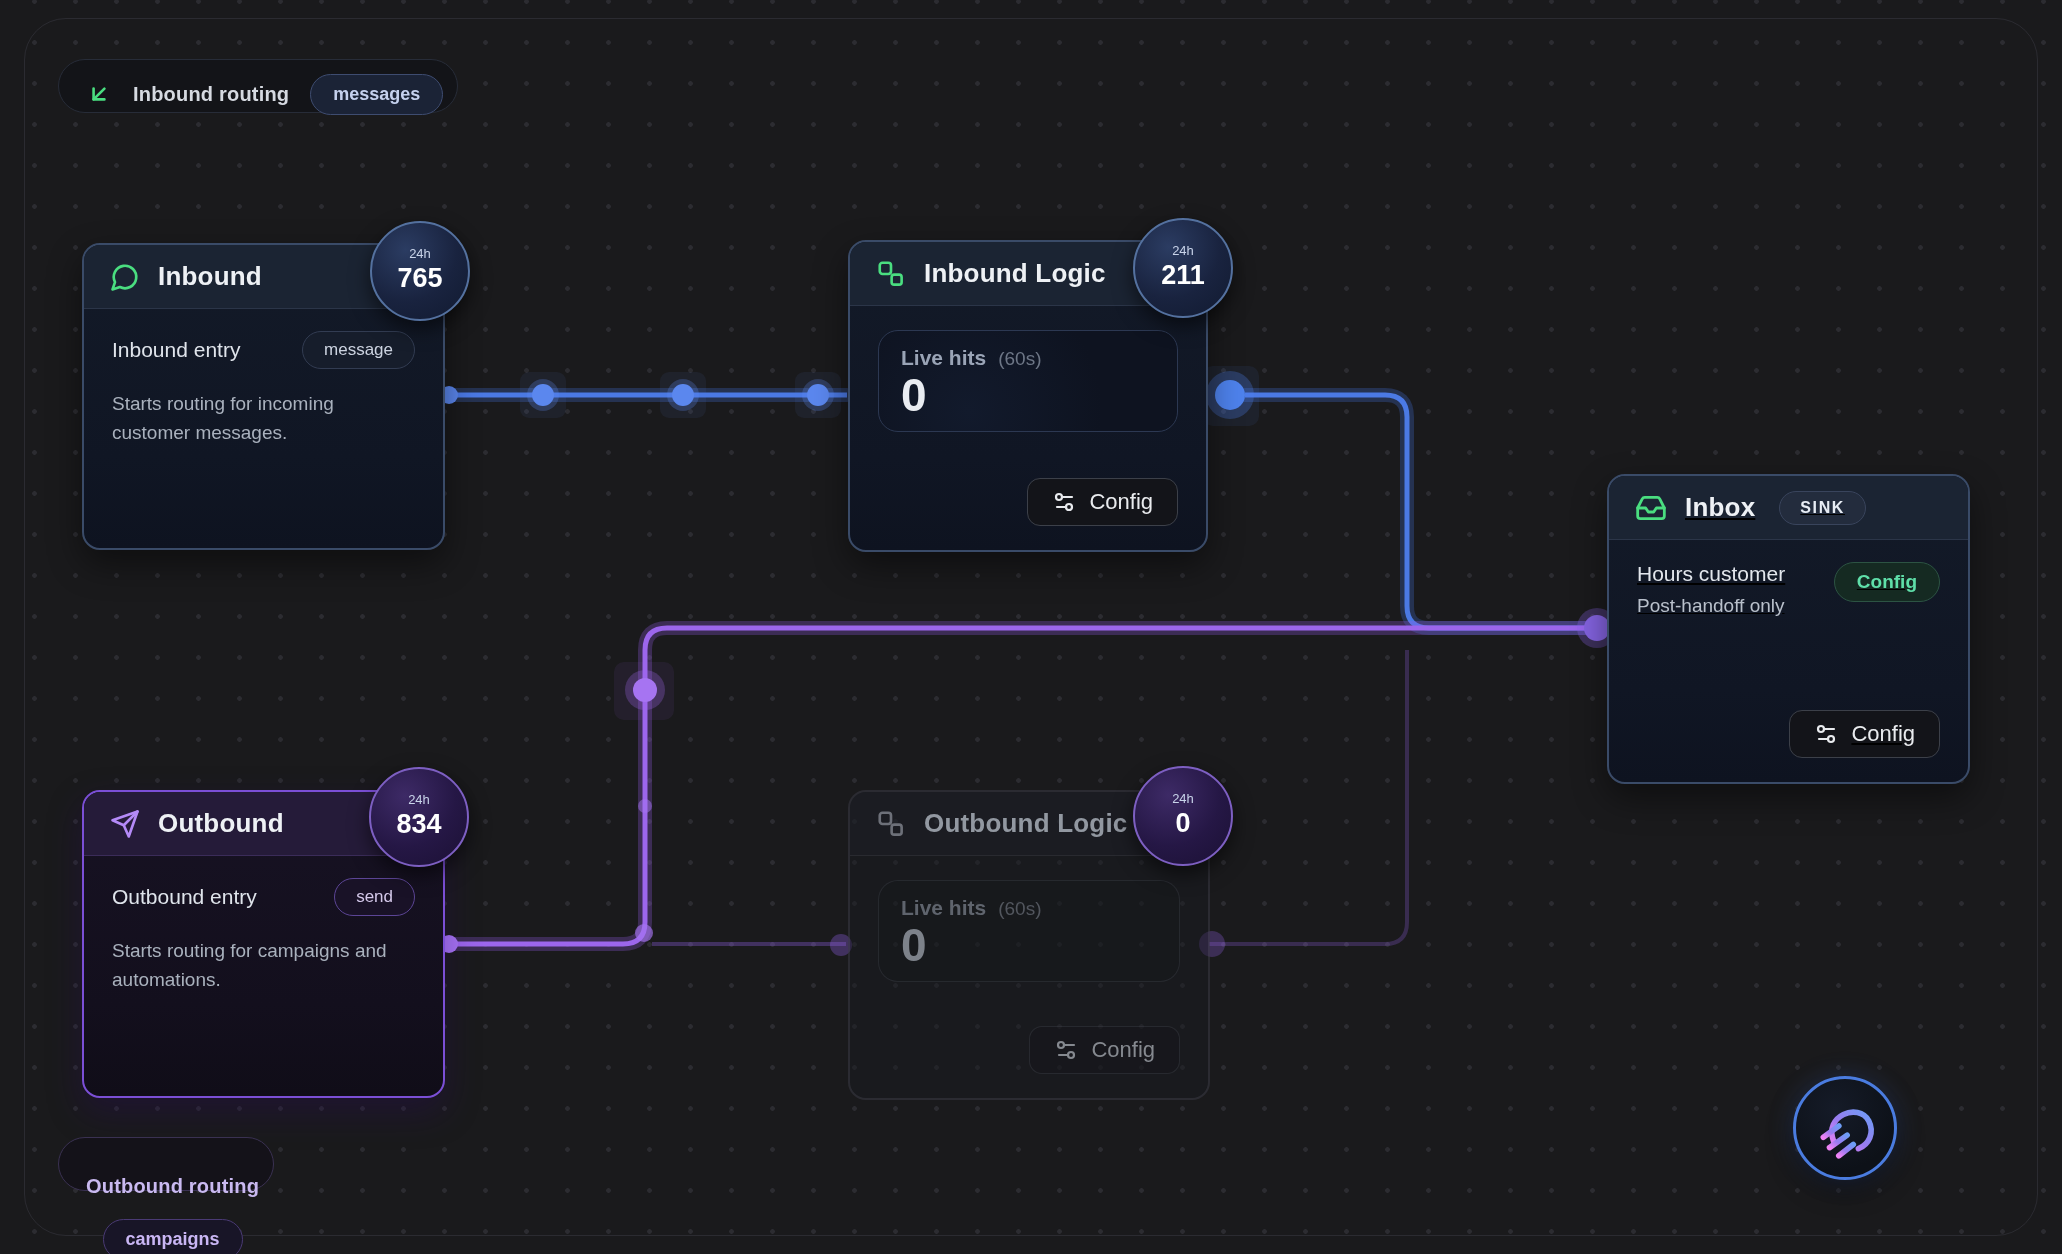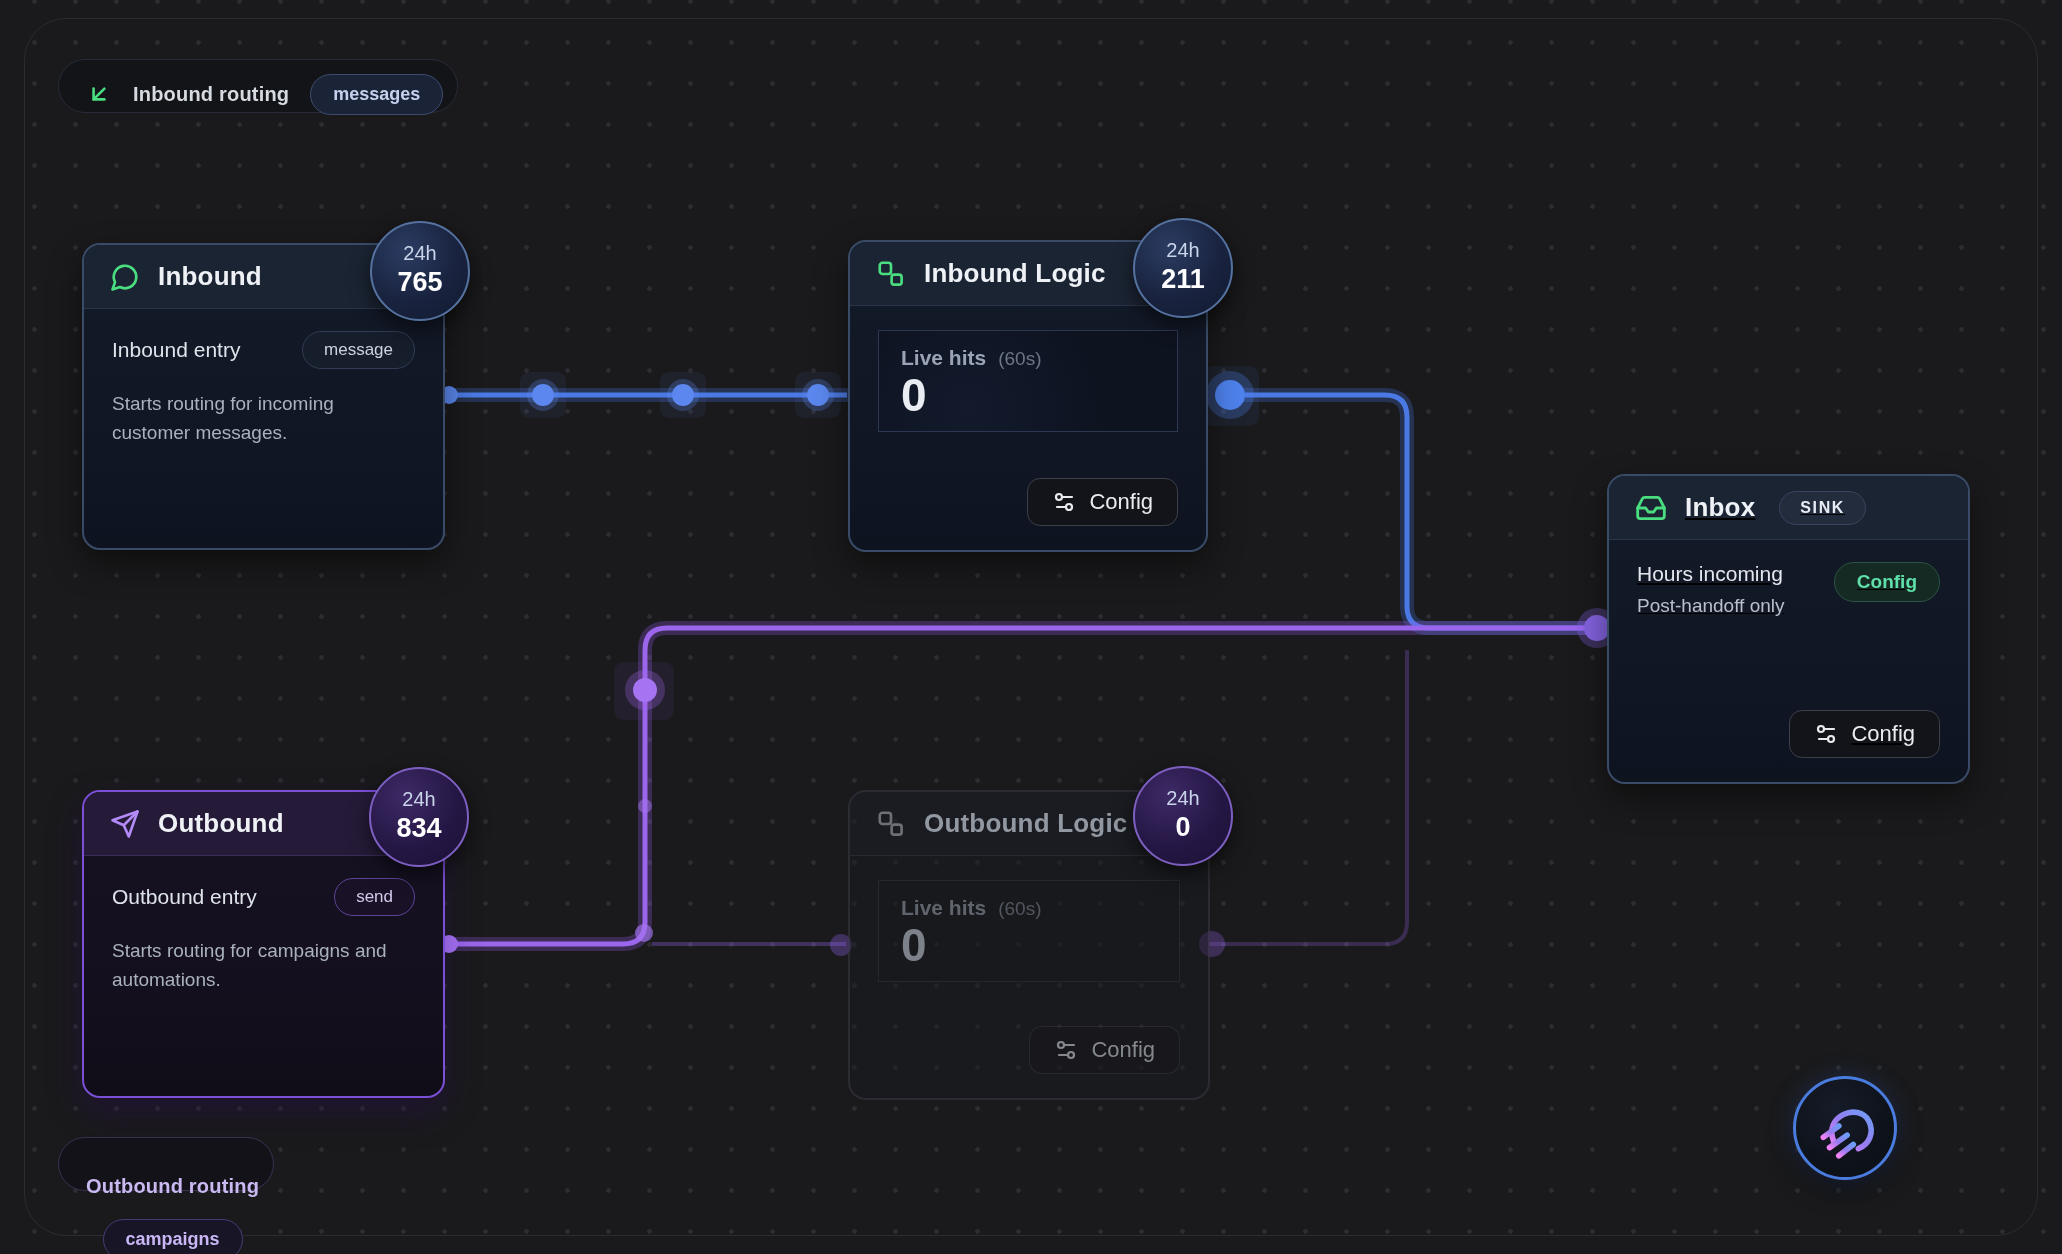--- a/index.html
+++ b/index.html
@@ -57,33 +57,33 @@
     box-shadow:0 14px 34px rgba(40,10,90,.35);}
   .node--purple .node-header{background:#251b39;border-bottom-color:#3b2c59;}
   .node--purple .tag{background:#191227;border-color:#5c4596;color:#d4c8ea;}
 
   
   .count-badge{
     position:absolute;width:100px;height:100px;border-radius:50%;
     display:flex;flex-direction:column;align-items:center;justify-content:center;
     z-index:4;text-align:center;
   }
-  .count-badge .win{font-size:20px;color:#c9d4ea;margin-top:-2px;}
+  .count-badge .win{font-size:13px;color:#c9d4ea;margin-top:-2px;}
   .count-badge .cnt{font-size:27px;font-weight:700;color:#ffffff;margin-top:2px;}
   .badge--blue{border:2.5px solid #54719f;
     background:radial-gradient(circle at 35% 28%,#2b3c62 0%,#19233f 55%,#111a30 100%);
     box-shadow:0 8px 20px rgba(0,0,0,.55);}
   .badge--purple{border:2.5px solid #7d5fc2;
     background:radial-gradient(circle at 35% 28%,#3d2a66 0%,#251745 55%,#1b1034 100%);
     box-shadow:0 8px 20px rgba(0,0,0,.55);}
 
   
   .live-panel{
     background:radial-gradient(circle at 30% 80%,#121a2c 0%,#0e1320 60%),#0e1320;
-    border:1.5px solid #2c3852;border-radius:0;padding:15px 22px 13px;margin:2px 0 0;
+    border:1.5px solid #2c3852;border-radius:20px;padding:15px 22px 13px;margin:2px 0 0;
   }
   .live-row{display:flex;align-items:baseline;gap:12px;}
   .live-label{font-size:21px;font-weight:700;color:#9aa4b6;}
   .live-window{font-size:19px;color:#6d7686;}
   .live-value{font-size:46px;font-weight:700;color:#e9ecf1;margin-top:2px;line-height:1;}
   .config-row{margin-top:auto;display:flex;justify-content:flex-end;}
   .config-btn{
     display:flex;align-items:center;gap:13px;padding:10px 24px;border-radius:13px;
     background:#131419;border:1.5px solid #3c4049;cursor:pointer;
     font-size:22px;color:#e9ebee;
@@ -248,21 +248,21 @@
       <svg width="32" height="32" viewBox="0 0 24 24" fill="none" stroke="#4ade80" stroke-width="2.1" stroke-linecap="round" stroke-linejoin="round">
           <polyline points="22 12 16 12 14 15 10 15 8 12 2 12"></polyline>
           <path d="M5.45 5.11 2 12v6a2 2 0 0 0 2 2h16a2 2 0 0 0 2-2v-6l-3.45-6.89A2 2 0 0 0 16.76 4H7.24a2 2 0 0 0-1.79 1.11z"></path>
         </svg>
       <span class="node-title">Inbox</span>
       <span class="sink-chip" style="margin-left:6px;">SINK</span>
     </div>
     <div class="node-body">
       <div class="setting-row">
         <div>
-          <div class="setting-title">Hours incoming</div>
+          <div class="setting-title">Hours customer</div>
           <div class="setting-sub">Post-handoff only</div>
         </div>
         <span class="status-chip">Config</span>
       </div>
       <div class="config-row">
         <button class="config-btn">
           <svg width="24" height="24" viewBox="0 0 24 24" fill="none" stroke="#e8eaee" stroke-width="2.2" stroke-linecap="round">
               <path d="M20 7h-9"></path>
               <path d="M14 17H5"></path>
               <circle cx="7" cy="7" r="3"></circle>

